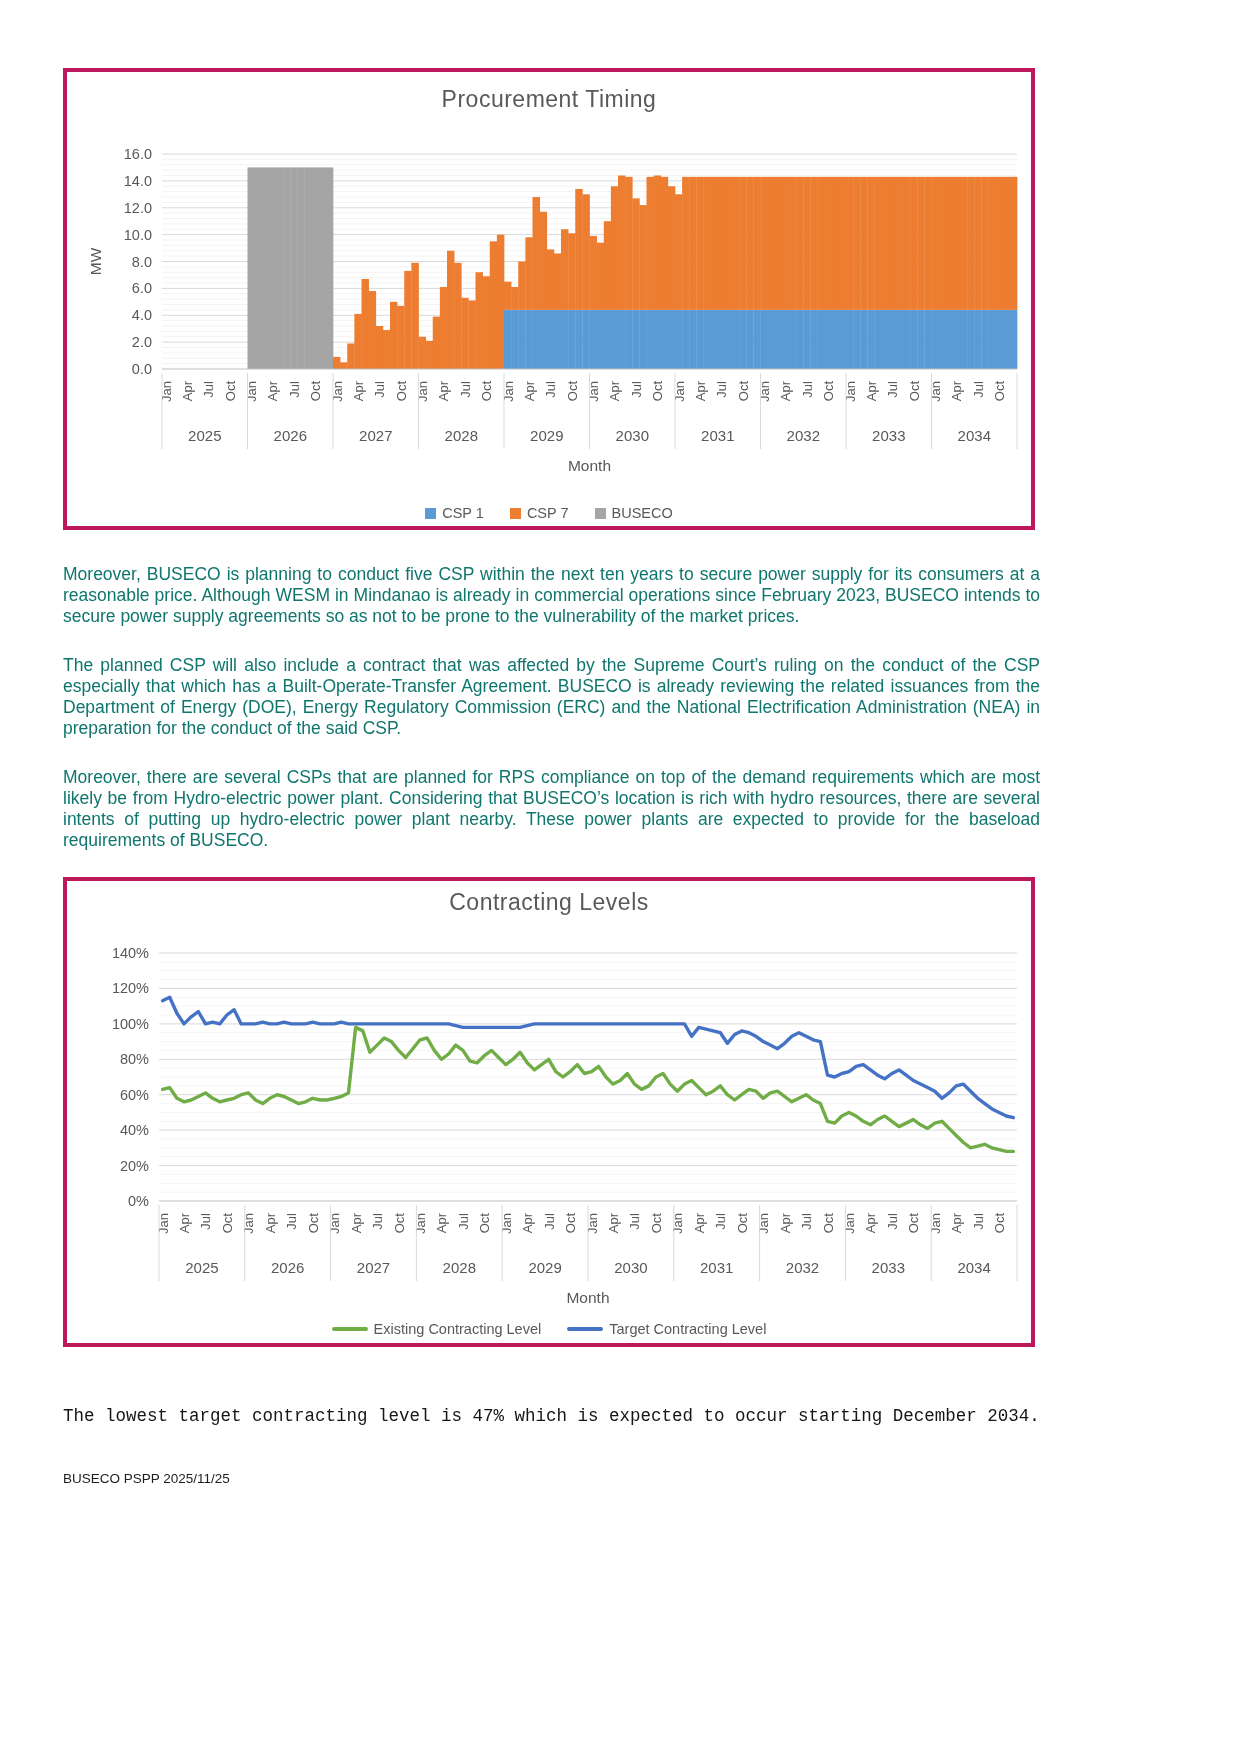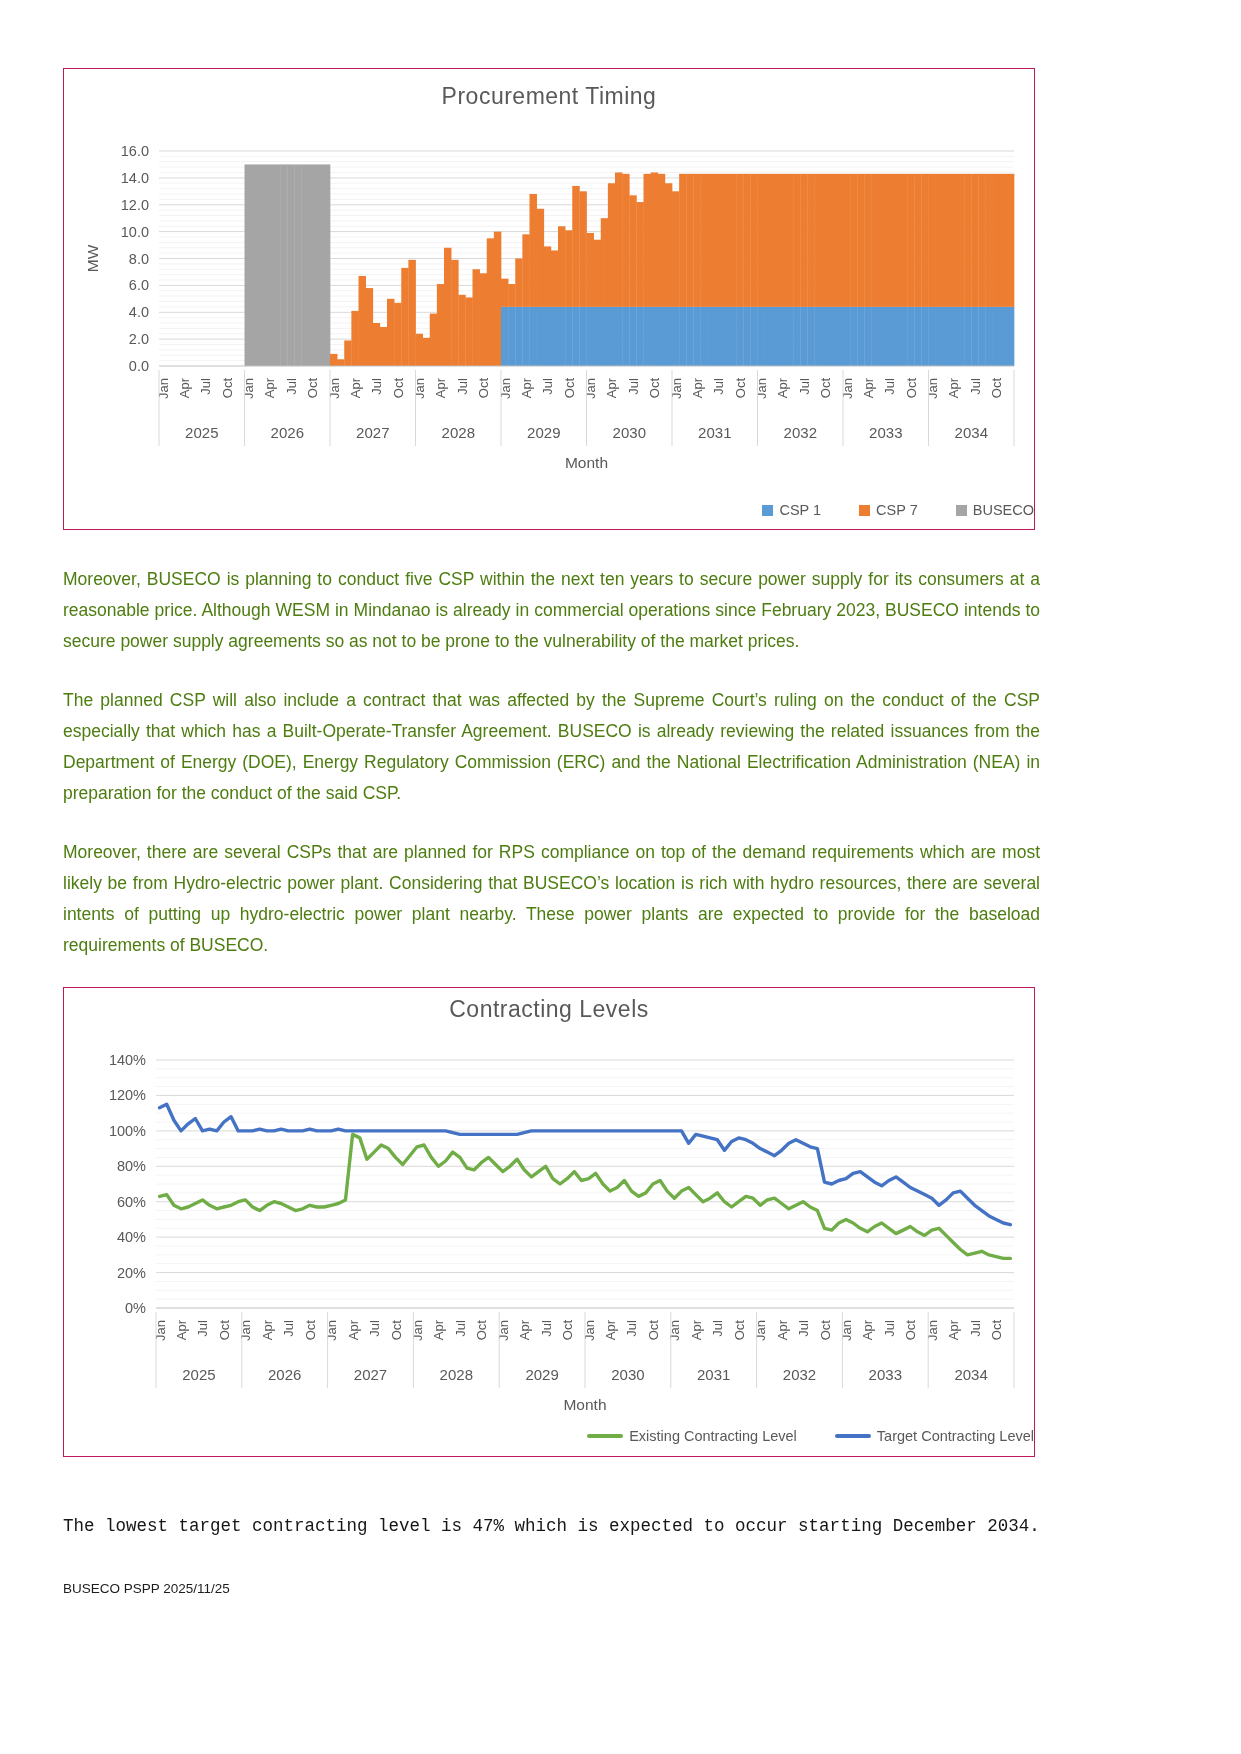--- a/index.html
+++ b/index.html
@@ -9,43 +9,43 @@
     background:#ffffff;
     font-family:"Liberation Sans",sans-serif;
     box-sizing:border-box;
     padding:68px 0 0 63px;
     overflow:hidden;
     color:#161616;
   }
   .panel{
     position:relative;
     width:972px;height:462px;
-    border:1px solid #be185d;
+    border:4px solid #be185d;
     background:#fff;
     box-sizing:border-box;
   }
   .panel2{height:470px;margin-top:26px;}
   .chart-title{
     position:absolute;top:14px;left:0;right:0;
     margin:0;text-align:center;
     font-size:23px;font-weight:400;color:#595959;
     letter-spacing:.5px;
   }
   .panel svg{position:absolute;left:0;top:0;}
   .legend-row{
     position:absolute;left:0;right:0;
-    display:flex;justify-content:flex-end;align-items:center;gap:38px;
+    display:flex;justify-content:center;align-items:center;gap:26px;
   }
   .legend-item{display:flex;align-items:center;gap:6px;font-size:14.5px;color:#595959;}
   .swatch-square{width:11px;height:11px;display:inline-block;}
   .swatch-line{width:36px;height:4px;display:inline-block;border-radius:2px;}
   p.body{
     width:977px;margin:28px 0 0 0;
-    font-size:17.5px;line-height:31px;
-    text-align:justify;color:#4d7c0f;
+    font-size:17.5px;line-height:21px;
+    text-align:justify;color:#0f766e;
   }
   p.body.first{margin-top:34px;}
   p.closing{
     width:977px;margin:56px 0 0 0;
     font-size:17.5px;line-height:26px;color:#161616;font-family:Liberation Mono, monospace;
   }
   p.footer{
     margin:42px 0 0 0;
     font-size:13.5px;color:#1d1d1d;
   }

